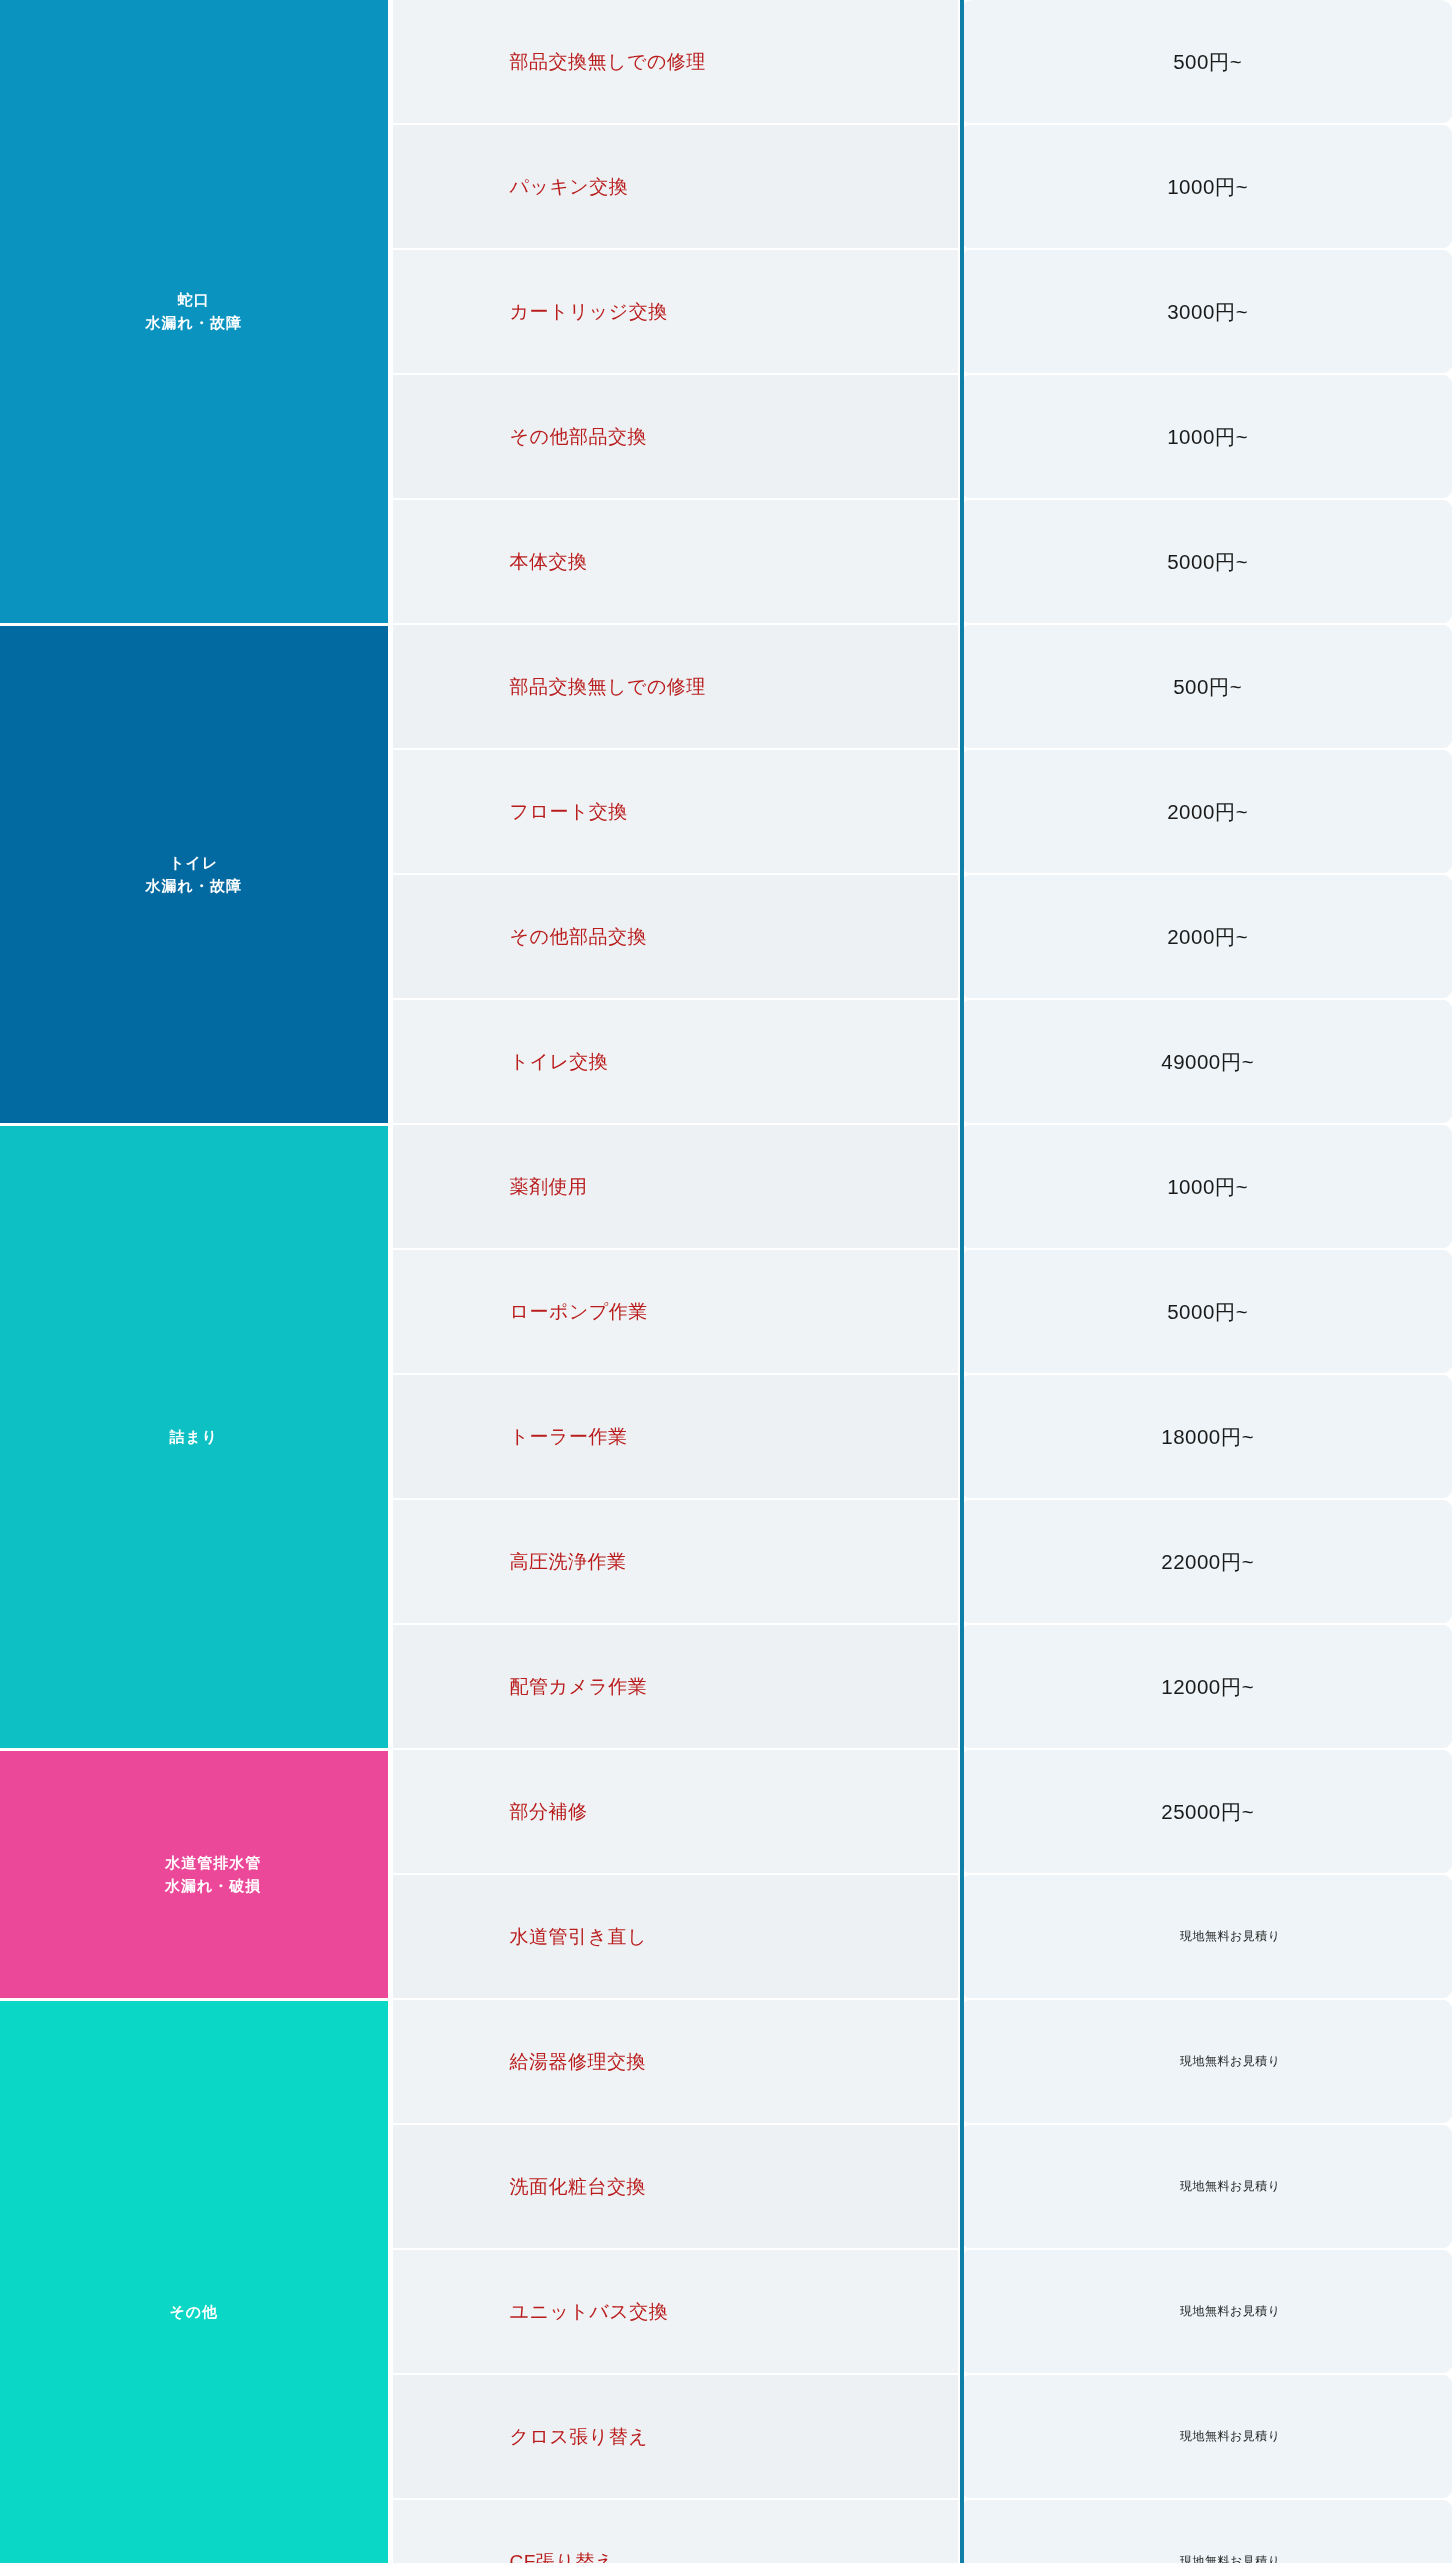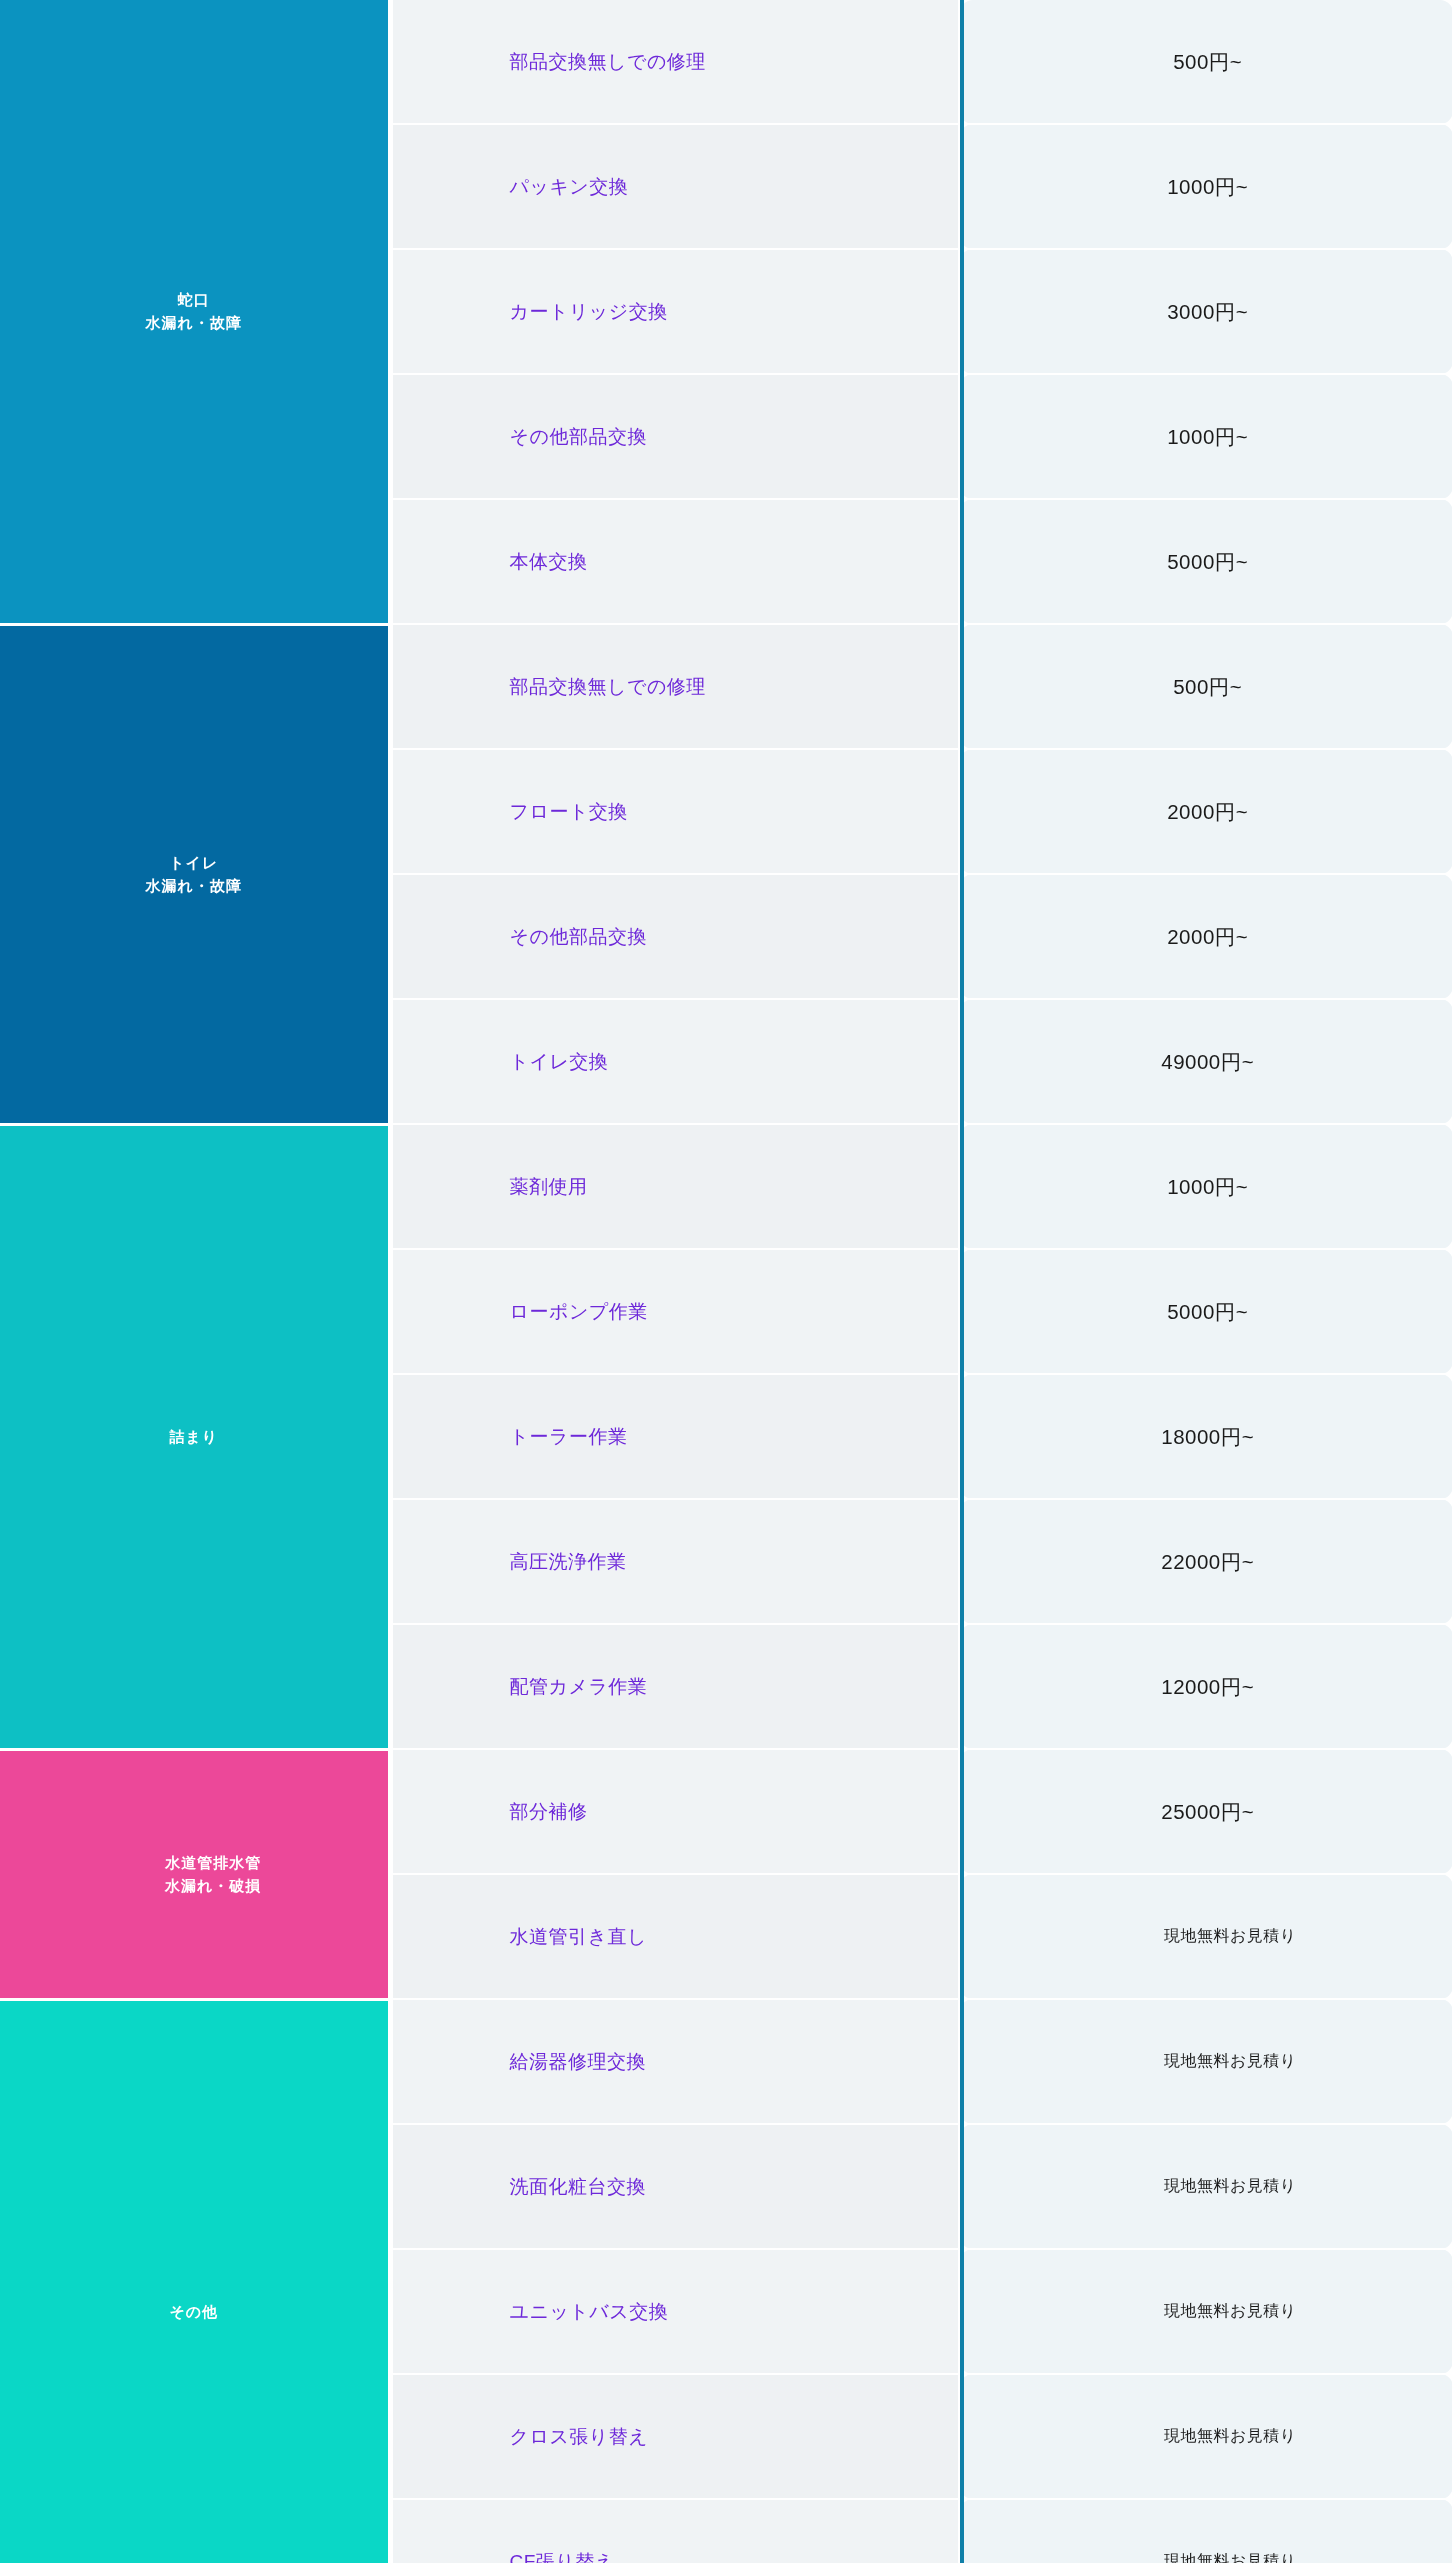--- a/index.html
+++ b/index.html
@@ -32,21 +32,21 @@
     letter-spacing: 1px;
     font-weight: bold;
     border-bottom: 3.6px solid #ffffff;
     padding: 0 5.1px;
   }
   td.cat .cat-line { display: block; white-space: nowrap; }
 
   
   td.item {
     background: #f0f3f5;
-    color: #6d28d9;
+    color: #b91c1c;
     font-size: 19px;
     letter-spacing: 0.5px;
     padding: 0 0 0 117px;
     height: 121px;
     border-bottom: 2.6px solid #ffffff;
     border-left: 5.1px solid #ffffff;
     vertical-align: middle;
     white-space: nowrap;
   }
   tr:nth-child(even) td.item { background: #eef1f3; }
@@ -58,21 +58,21 @@
     font-size: 20.5px;
     letter-spacing: 0.5px;
     text-align: center;
     vertical-align: middle;
     height: 121px;
     border-bottom: 2.6px solid #ffffff;
     border-left: 5.1px solid #ffffff;
     position: relative;
     border-radius: 13px;
   }
-  td.price.est { font-size: 16px; padding-left: 46px; }
+  td.price.est { font-size: 12px; padding-left: 46px; }
 
   
   td.price::before {
     content: "";
     position: absolute;
     left: -2.1px;
     top: -1.5px;
     bottom: -1.5px;
     width: 3.6px;
     background: #0f7fa8;

